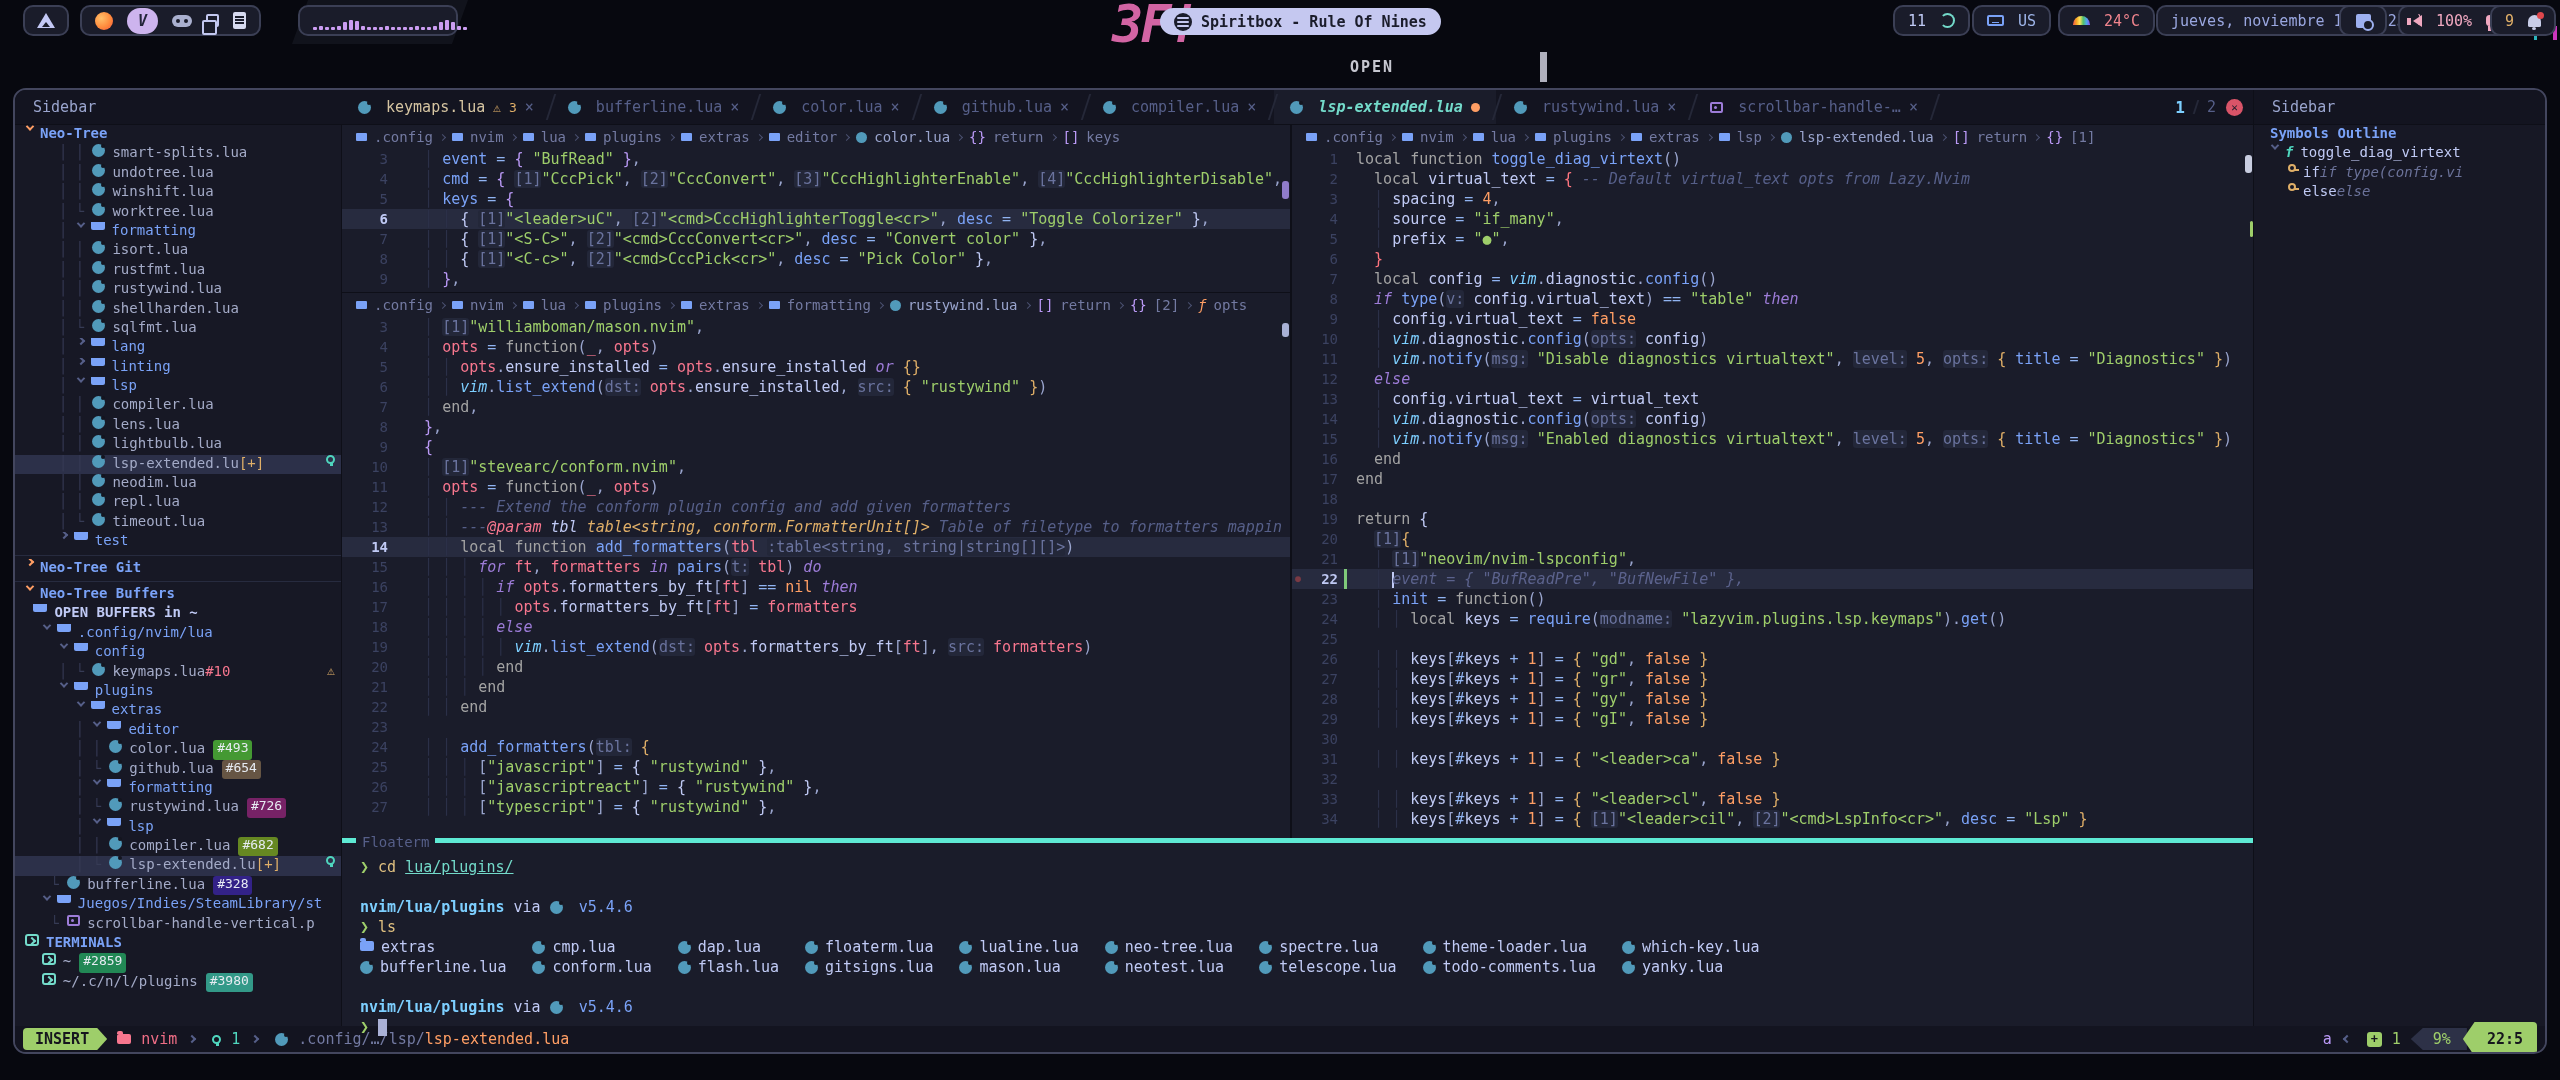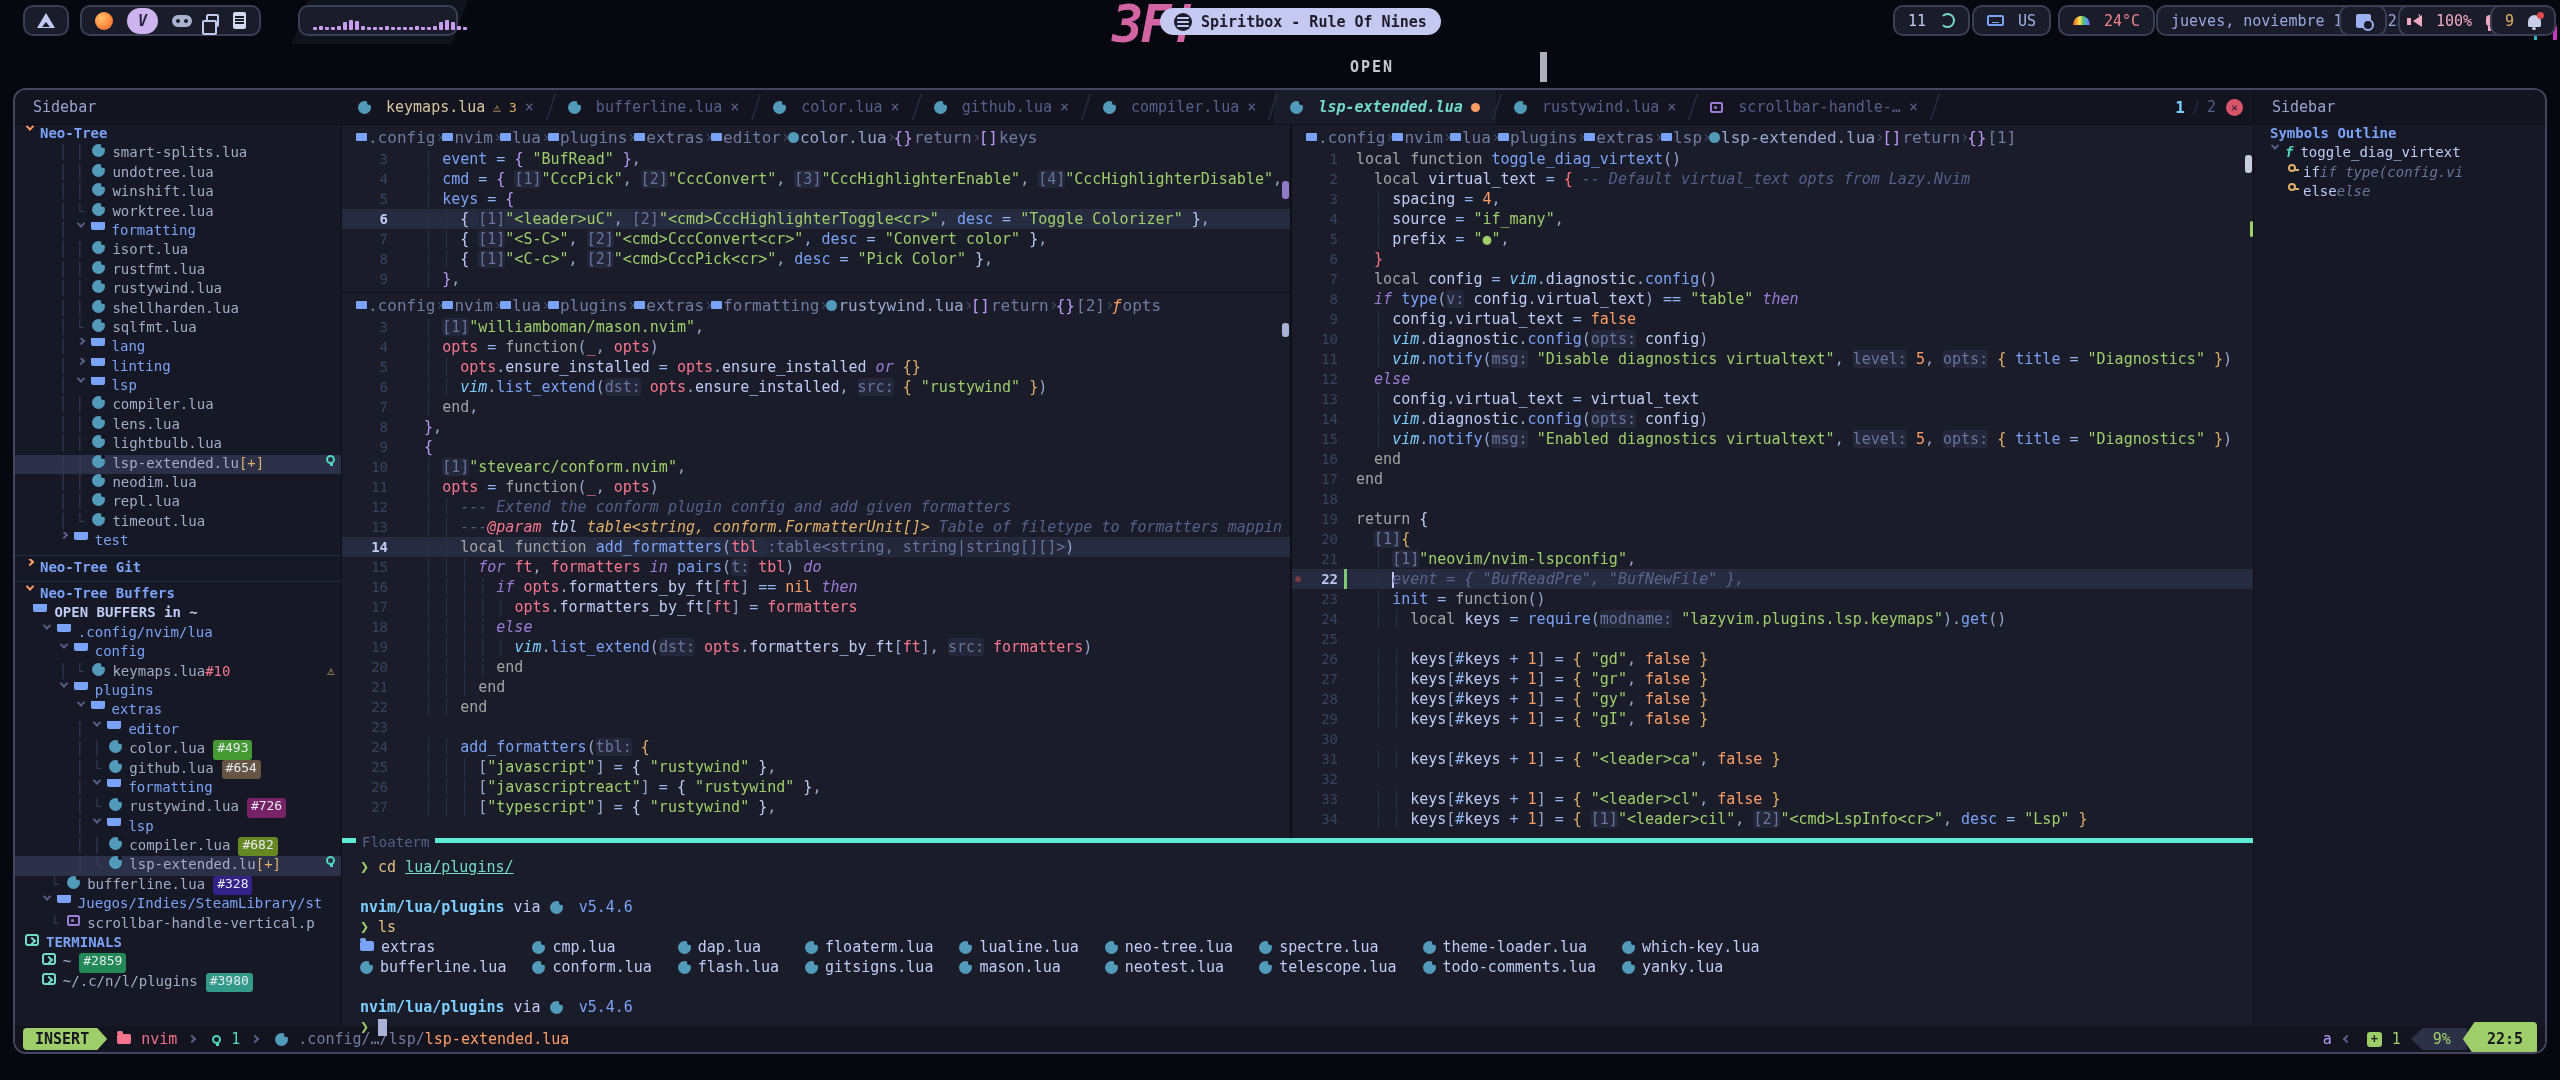--- a/index.html
+++ b/index.html
@@ -96,21 +96,21 @@
   .i-key{display:inline-block;width:8px;height:8px;border:2px solid #e0af68;border-radius:50%;position:relative;flex:none;margin-right:7px}
   .i-key::after{content:"";position:absolute;right:-5px;top:3px;width:5px;height:2px;background:#e0af68}
   
   .main{flex:1;display:flex;flex-direction:column;min-width:0;background:#1a1c2a}
   .cols{flex:1;display:flex;min-height:0}
   .leftcol{width:950px;flex:none;display:flex;flex-direction:column;border-right:2px solid #0e0f18}
   .rightcol{flex:1;min-width:0;position:relative}
   .pane{position:relative;overflow:hidden}
   #paneA{height:168px;flex:none;border-bottom:1px solid #0e0f18}
   #paneB{flex:1}
-  .bc{height:24px;display:flex;align-items:center;padding-left:14px;font-size:16px;color:#737aa2;white-space:nowrap;overflow:hidden;gap:1px}
+  .bc{height:24px;display:flex;align-items:center;padding-left:14px;font-size:14px;color:#737aa2;white-space:nowrap;overflow:hidden;gap:7px}
   .bc .sep{width:5px;height:5px;border-right:1.6px solid #4a5070;border-bottom:1.6px solid #4a5070;transform:rotate(-45deg);flex:none}
   .bc .bfold{display:inline-block;width:11px;height:8px;background:#7aa2f7;border-radius:1px}
   .bc .blua{display:inline-block;width:11px;height:11px;border-radius:50%;background:#519aba}
   .bc .bsym{color:#bb9af7}.bc .bfn{color:#ff9e64;font-style:italic}
   .bc .bfile{color:#9aa5ce}
   .code{font-size:15px}
   .cl{height:20px;display:flex;align-items:center;white-space:pre;overflow:hidden}
   .cl .sign{width:12px;flex:none;font-size:10px;line-height:20px;text-align:center}
   .cl .num{width:34px;flex:none;text-align:right;color:#3b4261;margin-right:6px;font-size:14px}
   .cl .gitb{width:3px;height:20px;flex:none;background:transparent;margin-right:9px}

